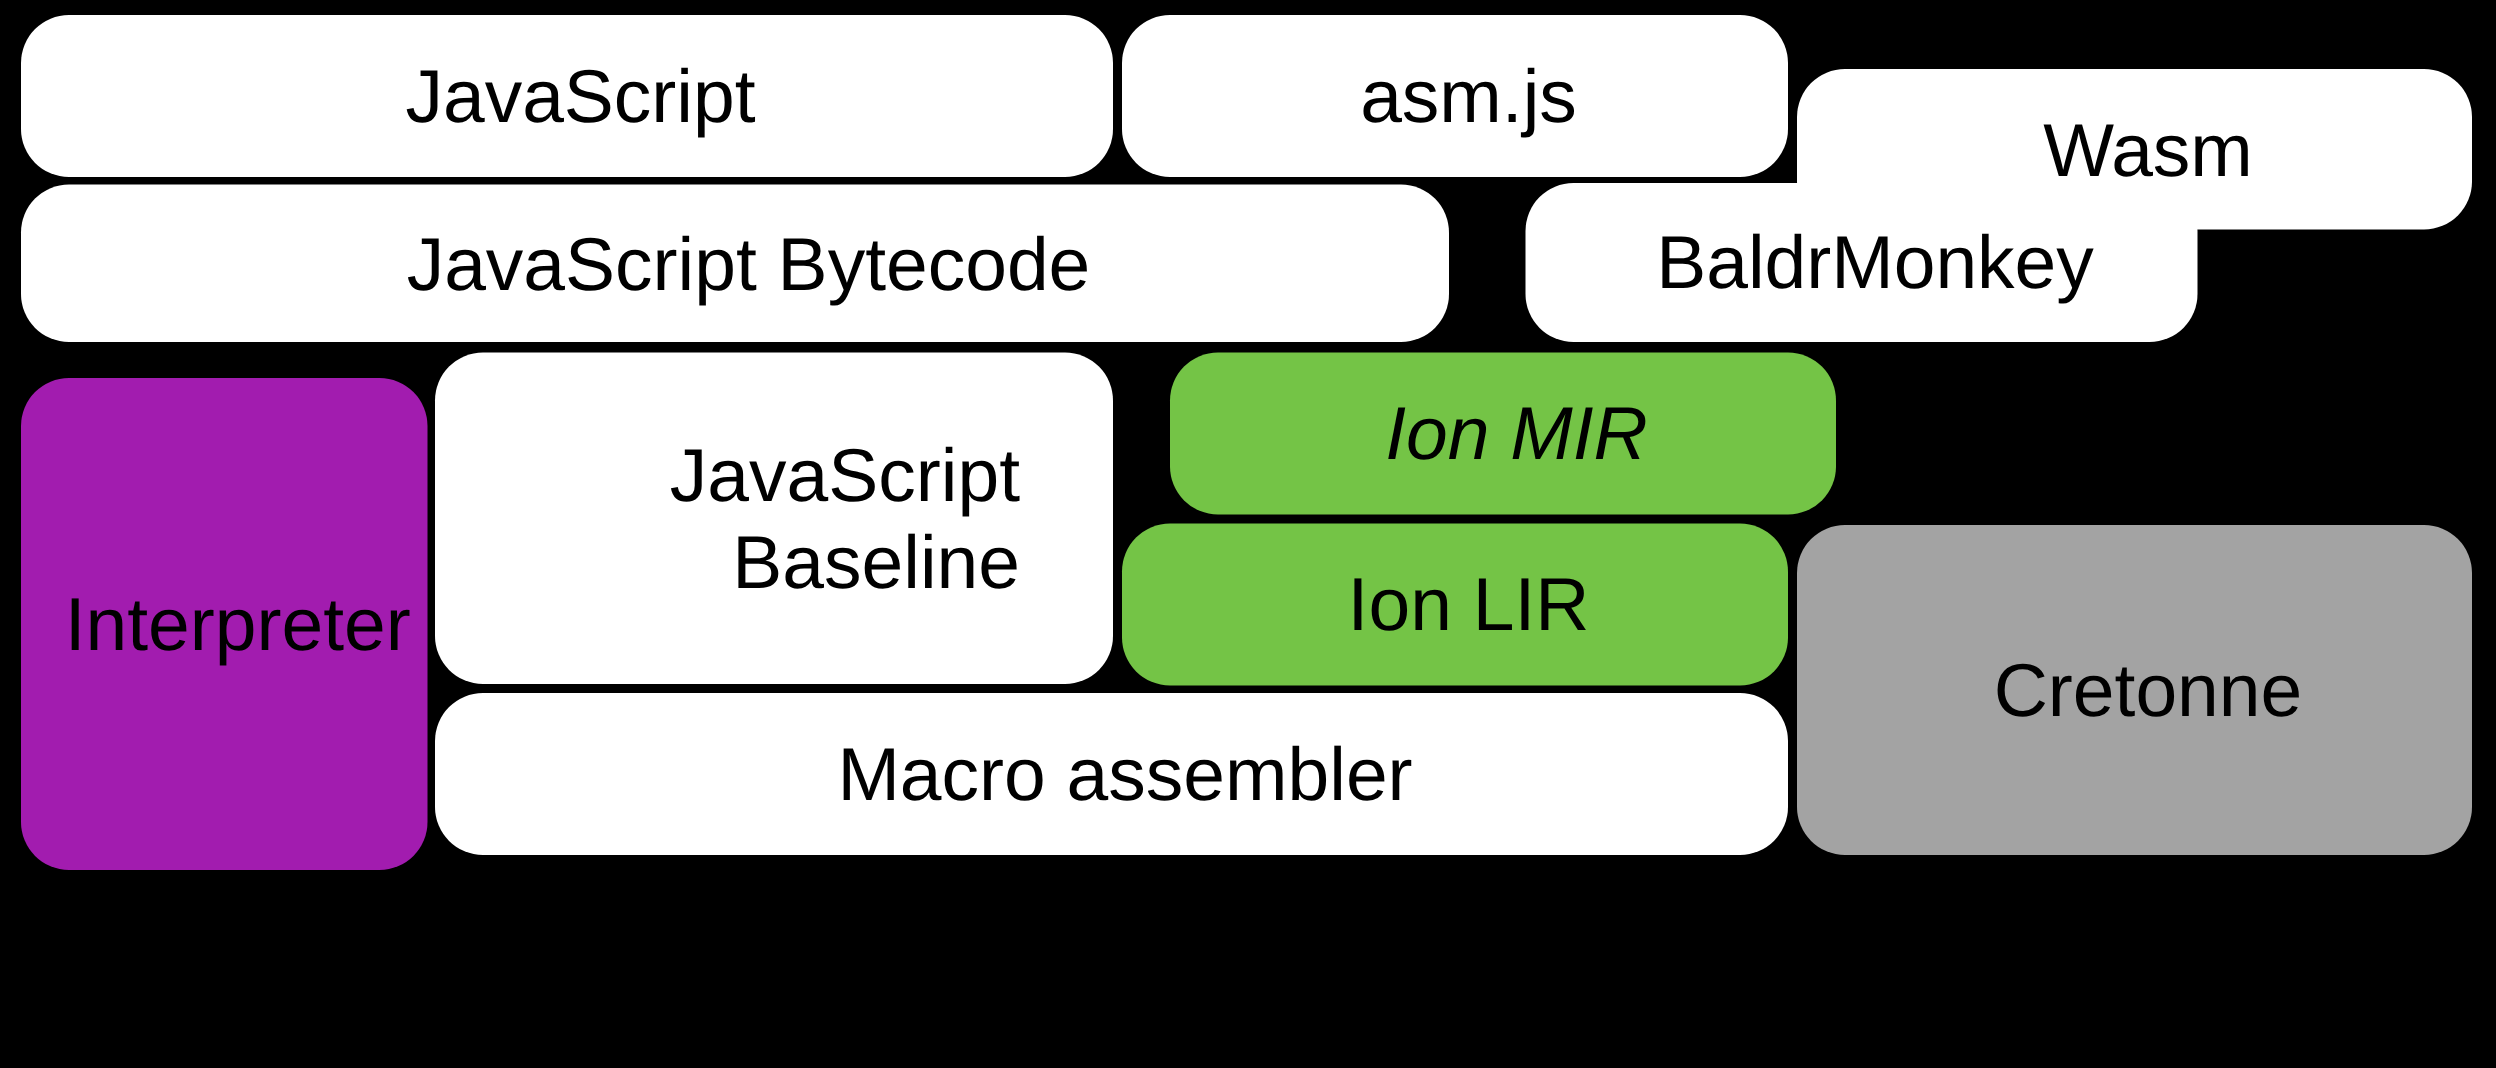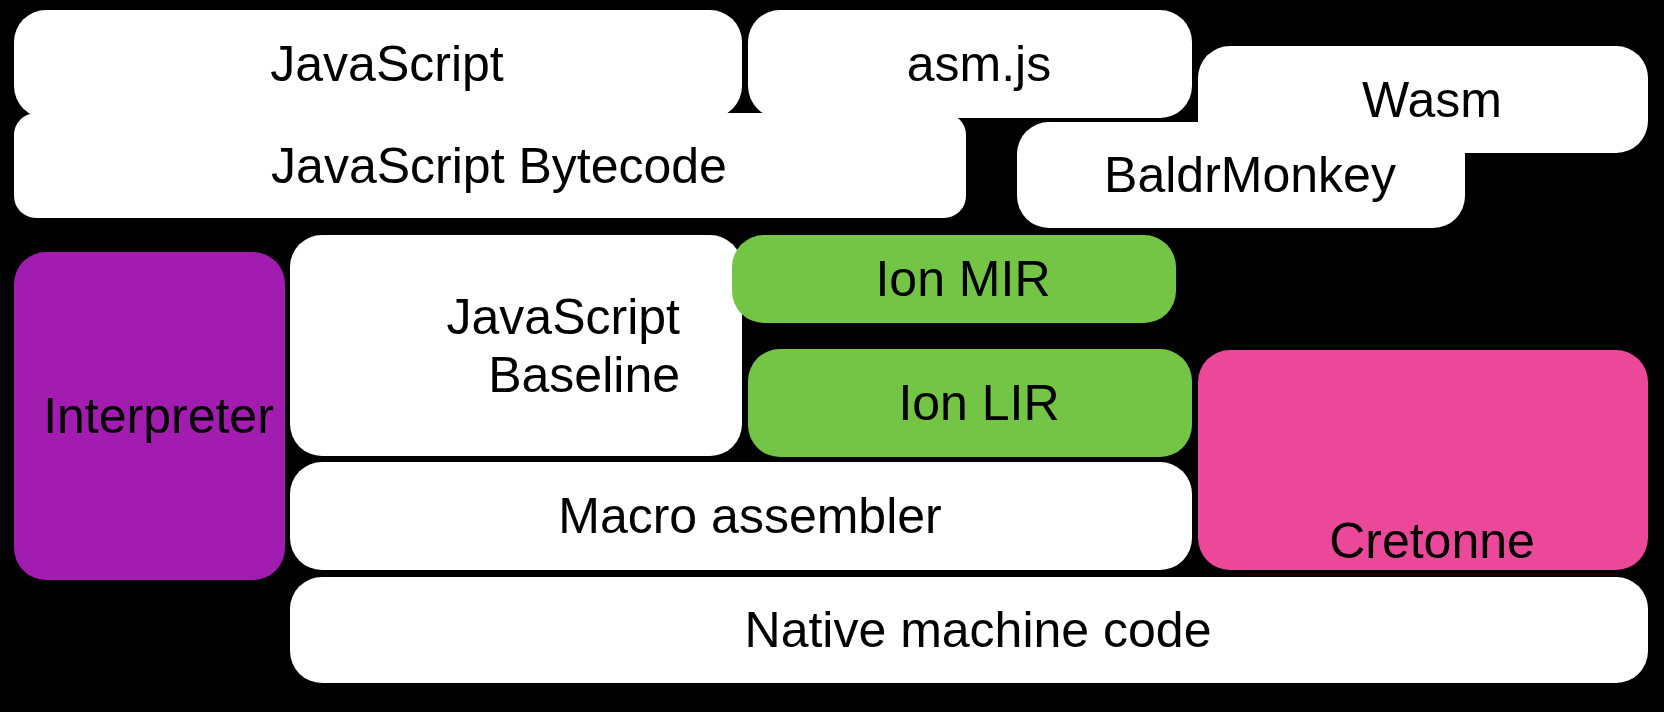--- a/index.html
+++ b/index.html
@@ -47,49 +47,46 @@
   </div>
 
   <div class="node" style="left: 748px; top: 10px; width: 444px; height: 108px; background-color: rgb(255, 255, 255);">
     <span class="label">asm.js</span>
   </div>
 
   <div class="node" style="left: 1198px; top: 10px; width: 450px; height: 107px; background-color: rgb(255, 255, 255); margin-top: 36px;">
     <span class="label">Wasm</span>
   </div>
 
-  <div class="node" style="left: 14px; top: 113px; width: 952px; height: 105px; background-color: rgb(255, 255, 255); border-radius: 22px;">
+  <div class="node" style="left: 14px; top: 123px; width: 952px; height: 105px; background-color: rgb(255, 255, 255);">
     <span class="label">JavaScript Bytecode</span>
   </div>
 
   <div class="node" style="left: 974px; top: 122px; width: 448px; height: 106px; background-color: rgb(255, 255, 255); margin-left: 43px;">
     <span class="label">BaldrMonkey</span>
   </div>
 
   <div class="node" style="left: 14px; top: 235px; width: 271px; height: 328px; background-color: #a21caf; margin-top: 17px;">
     <span class="label">Interpreter</span>
   </div>
 
   <div class="node wrap" style="left: 290px; top: 235px; width: 452px; height: 221px; background-color: rgb(255, 255, 255); text-align: right;">
     <span class="label">JavaScript Baseline</span>
   </div>
 
-  <div class="node" style="left: 732px; top: 235px; width: 444px; height: 88px; background-color: rgb(116, 196, 70);">
+  <div class="node" style="left: 780px; top: 235px; width: 444px; height: 108px; background-color: rgb(116, 196, 70); font-style: italic;">
     <span class="label">Ion MIR</span>
   </div>
 
   <div class="node" style="left: 748px; top: 349px; width: 444px; height: 108px; background-color: rgb(116, 196, 70);">
     <span class="label">Ion LIR</span>
   </div>
 
-  <div class="node" style="left: 1198px; top: 350px; width: 450px; height: 220px; background-color: #ec4899; align-items: flex-end;">
+  <div class="node" style="left: 1198px; top: 350px; width: 450px; height: 220px; background-color: #a3a3a3;">
     <span class="label">Cretonne</span>
   </div>
 
   <div class="node" style="left: 290px; top: 462px; width: 902px; height: 108px; background-color: rgb(255, 255, 255);">
     <span class="label">Macro assembler</span>
   </div>
 
-  <div class="node" style="left: 290px; top: 577px; width: 1358px; height: 106px; background-color: rgb(255, 255, 255);">
-    <span class="label">Native machine code</span>
-  </div>
 
 </div>
 
 </body></html>

